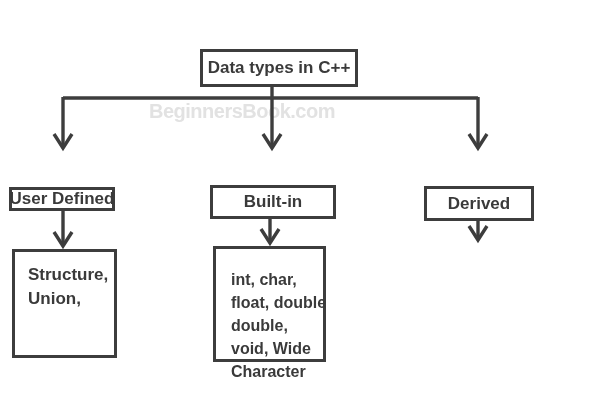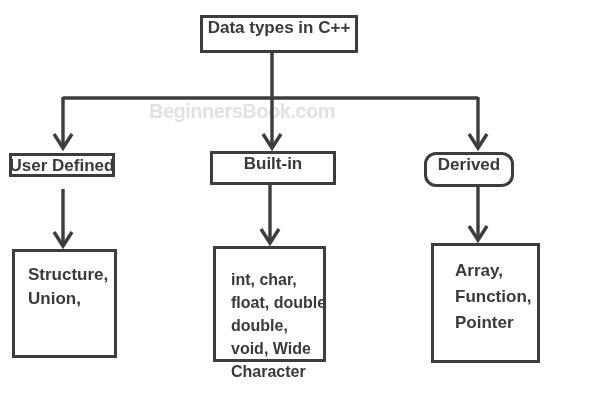--- a/index.html
+++ b/index.html
@@ -46,29 +46,30 @@
   .box {
     position: absolute;
     border: 3px solid var(--line, #3d3d3d);
     background: var(--background, #fff);
     color: var(--text, #3a3a3a);
     font-weight: bold;
     z-index: 2;
   }
   .label-box {
     display: flex;
-    align-items: flex-start;
+    align-items: center;
     justify-content: center;
     font-size: 17px;
     white-space: nowrap;
+    margin-top: 34px;
   }
   .title-box    { left: 200px; top: 15px;  width: 158px; height: 38px; }
   .user-defined { left: 9px;   top: 153px; width: 106px; height: 24px; }
   .built-in     { left: 210px; top: 151px; width: 126px; height: 34px; }
-  .derived      { left: 424px; top: 152px; width: 90px; height: 35px; border-radius: 12px; }
+  .derived      { left: 424px; top: 152px; width: 110px; height: 35px; }
   .list-box { white-space: nowrap; }
   .list-left  { left: 12px;  top: 249px; width: 105px; height: 109px; padding: 11px 0 16px 13px; font-size: 17px; line-height: 24px; }
   .list-mid   { left: 213px; top: 246px; width: 113px; height: 116px; padding: 19px 0 0 15px;  font-size: 16px; line-height: 23px; }
   .list-right { left: 431px; top: 243px; width: 109px; height: 120px; padding: 12px 0 0 21px; font-size: 17px; line-height: 26px; }
 </style>
 </head>
 <body>
 
 <div class="canvas">
 
@@ -119,19 +120,14 @@
   </div>
 
   <div class="box list-box list-mid">
     <div>int, char,</div>
     <div>float, double</div>
     <div>double,</div>
     <div>void, Wide</div>
     <div>Character</div>
   </div>
 
-  <div class="box list-box list-right">
-    <div>Array,</div>
-    <div>Function,</div>
-    <div>Pointer</div>
-  </div>
 
 </div>
 
 </body></html>

